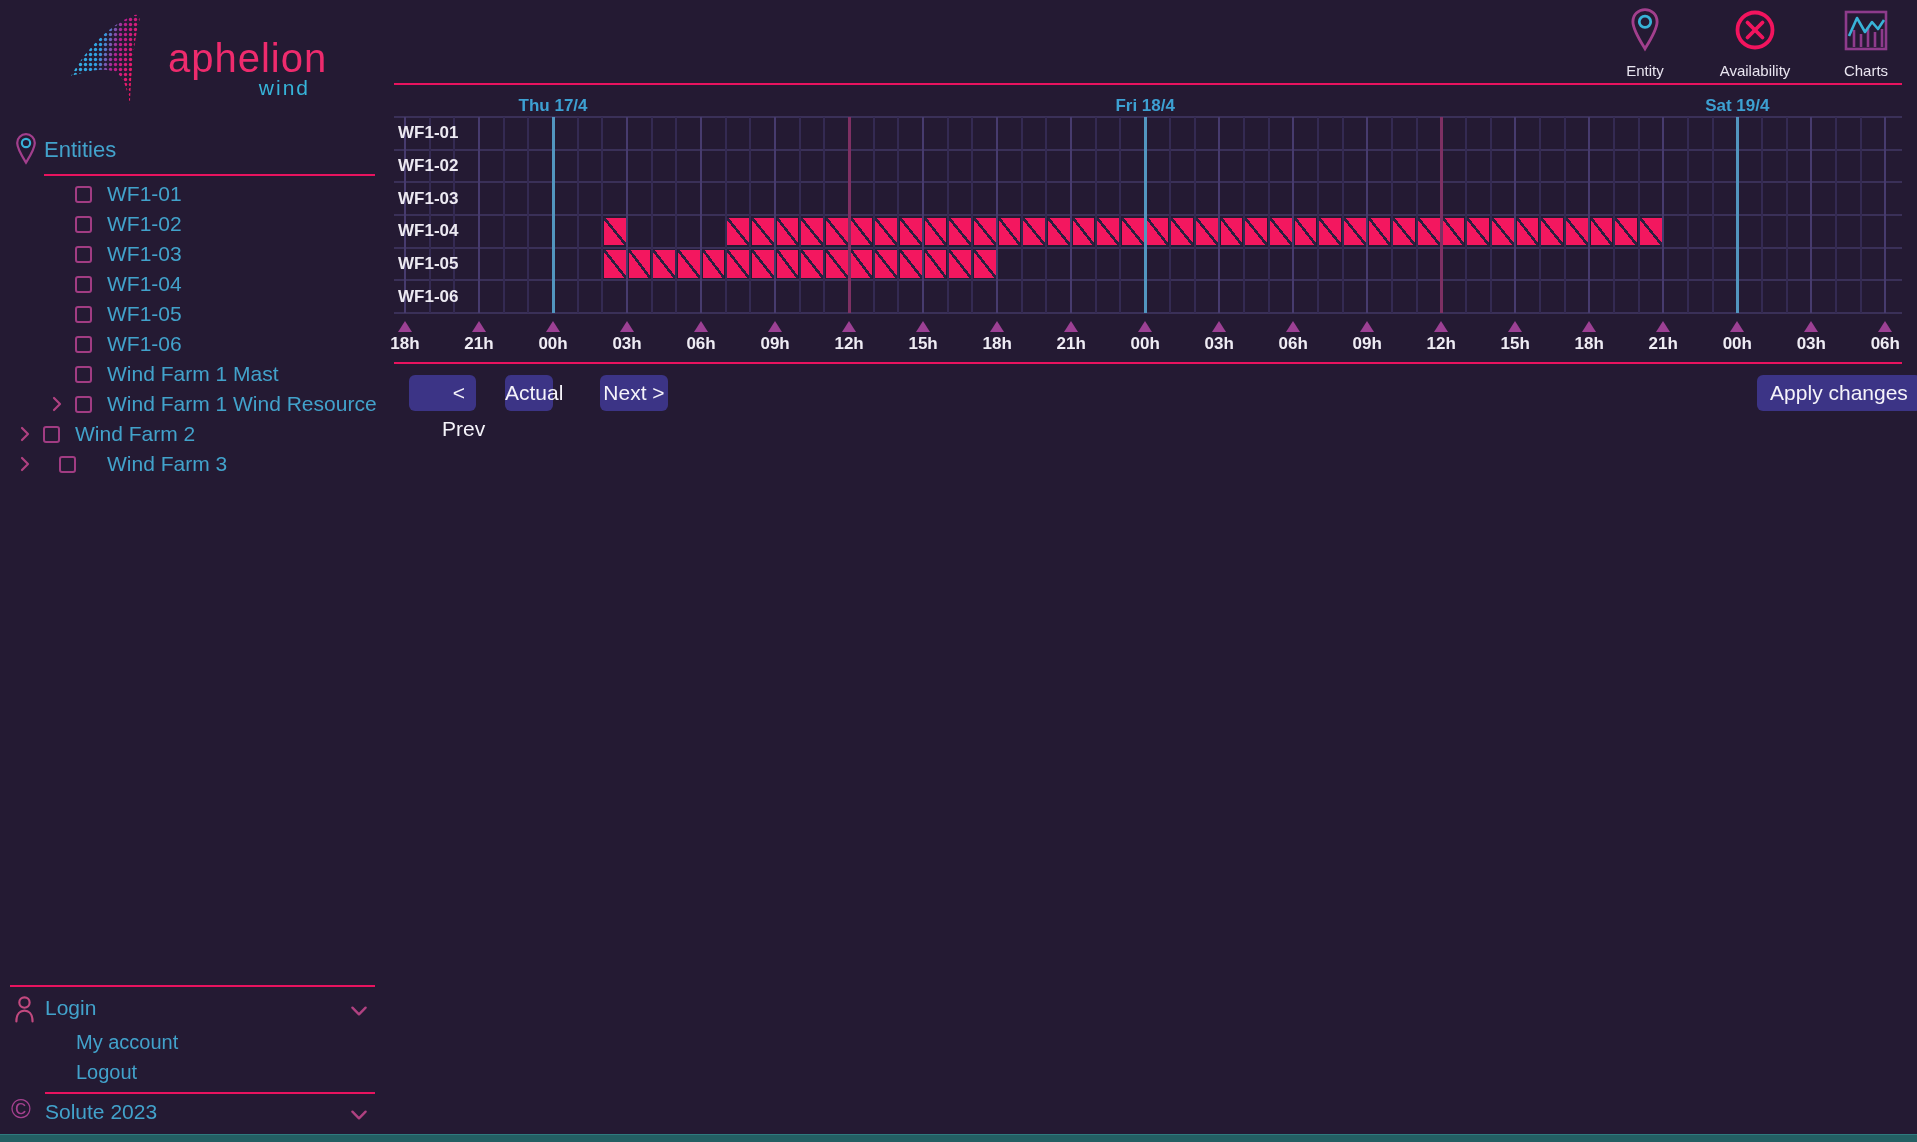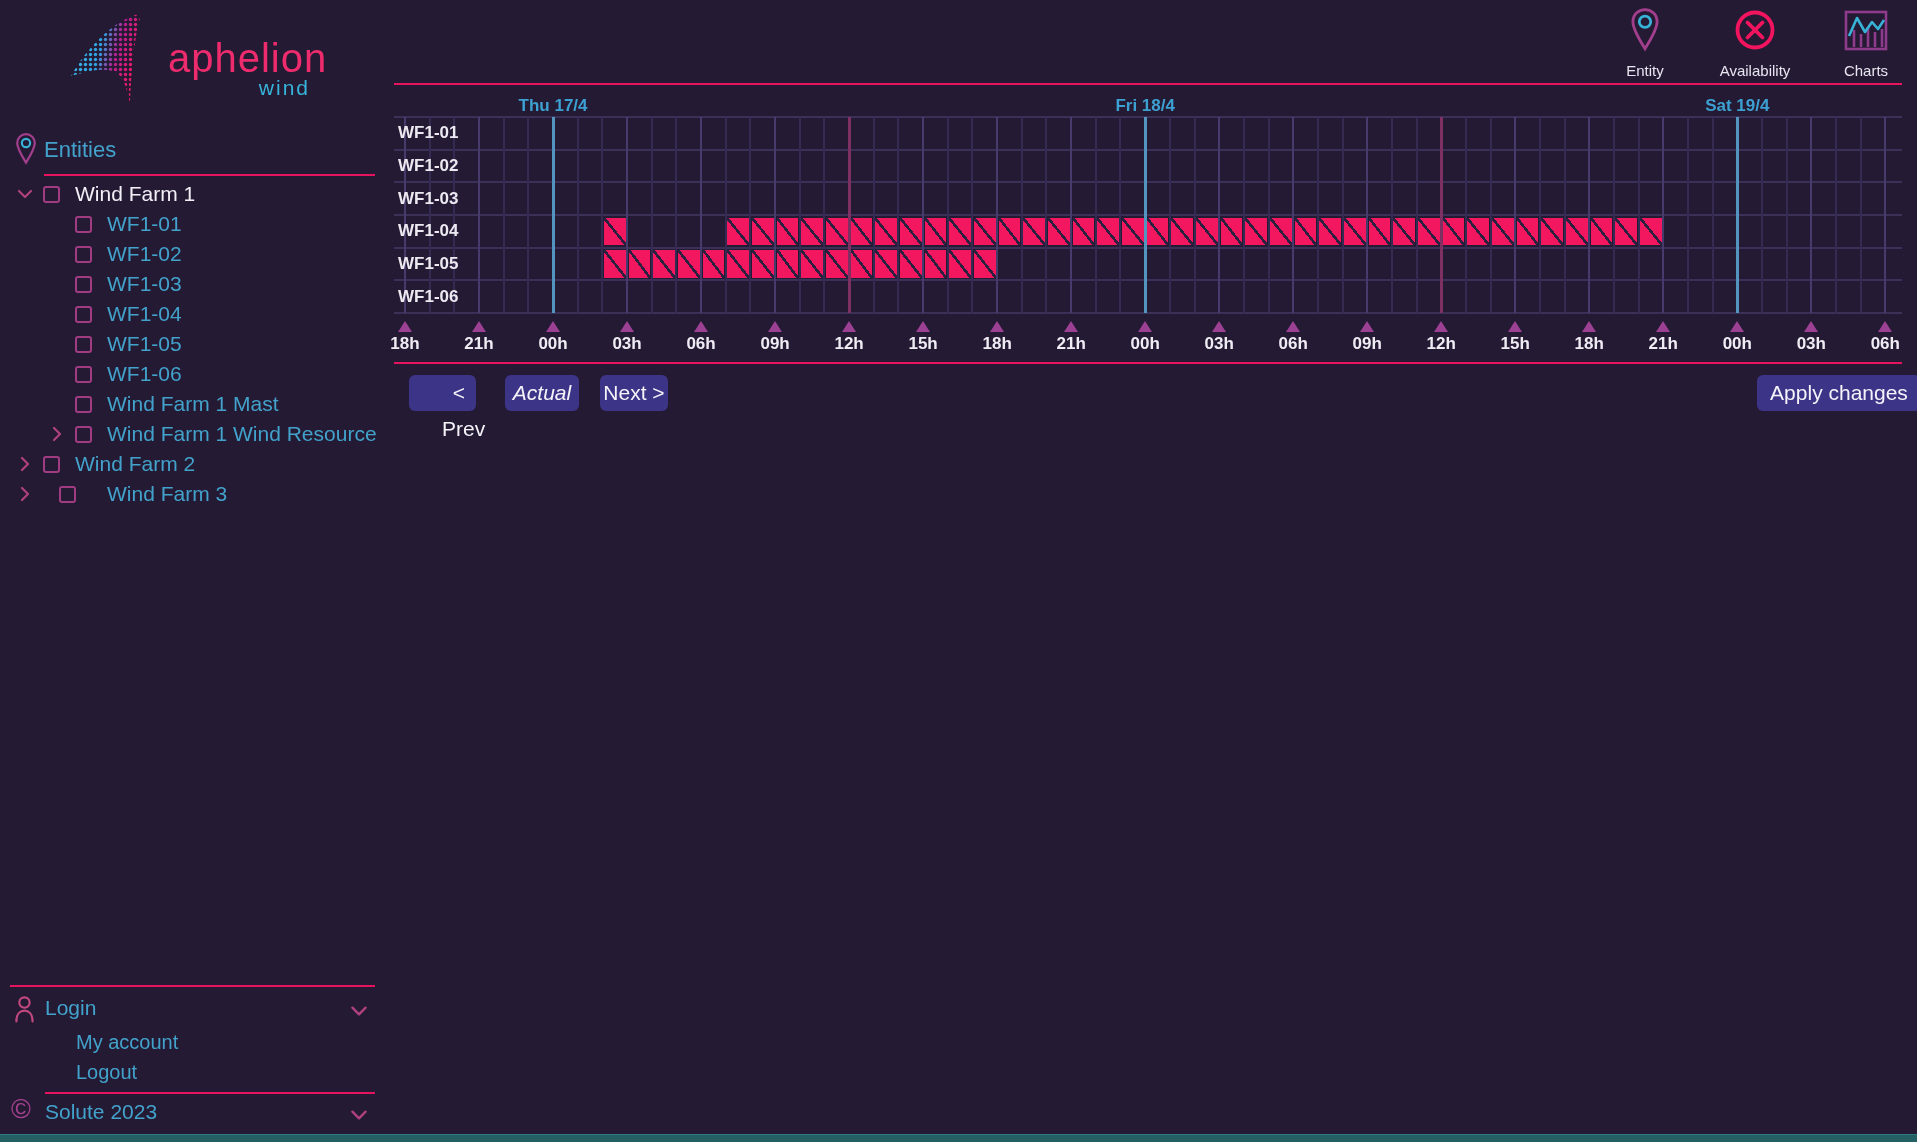--- a/index.html
+++ b/index.html
@@ -91,29 +91,20 @@
   <div class="abs" style="left:14px;top:133px;">
     <svg width="24" height="32" viewBox="0 0 28 40">
       <path d="M14 37 C 9 29 3 19.5 3 12.5 C 3 6.1 7.9 1.5 14 1.5 C 20.1 1.5 25 6.1 25 12.5 C 25 19.5 19 29 14 37 Z" stroke="#a23f8d" stroke-width="2.8" fill="none"></path>
       <circle cx="14" cy="12.5" r="5.2" stroke="#38b3d8" stroke-width="2.6" fill="none"></circle>
     </svg>
   </div>
   <div class="entities-title">Entities</div>
   <div class="pink-line" style="left:44px;top:174px;width:331px;"></div>
 
   <div id="entity-tree">
-      <div class="tree-row" style="padding-left: 14px;">
-        <div class="chev-slot">
-          <svg width="20" height="20" viewBox="0 0 20 20">
-            <polyline points="4,7 10,13 16,7"></polyline>
-          </svg>
-        </div>
-        <div class="checkbox"></div>
-        <div class="tree-label em">Wind Farm 1</div>
-      </div>
       <div class="tree-row" style="padding-left: 46px;">
         <div class="chev-slot"></div>
         <div class="checkbox"></div>
         <div class="tree-label">WF1-01</div>
       </div>
       <div class="tree-row" style="padding-left: 46px;">
         <div class="chev-slot"></div>
         <div class="checkbox"></div>
         <div class="tree-label">WF1-02</div>
       </div>
@@ -404,17 +395,17 @@
     <div class="tick-label" style="left: 1663.27px; top: 334px;">21h</div>
     <div class="tick-tri" style="left: 1737.29px; top: 321px;"></div>
     <div class="tick-label" style="left: 1737.29px; top: 334px;">00h</div>
     <div class="tick-tri" style="left: 1811.3px; top: 321px;"></div>
     <div class="tick-label" style="left: 1811.3px; top: 334px;">03h</div>
     <div class="tick-tri" style="left: 1885.32px; top: 321px;"></div>
     <div class="tick-label" style="left: 1885.32px; top: 334px;">06h</div>
   </div>
 
 <button class="btn" style="left:409px;width:67px;padding-left:33px;">&lt; Prev</button>
-<button class="btn" style="left:505px;width:74px;font-style:italic;">Actual</button>
+<button class="btn" style="left:505px;width:48px;">Actual</button>
 <button class="btn" style="left:600px;width:68px;">Next &gt;</button>
 <button class="btn" style="left:1757px;width:164px;">Apply changes</button>
 
 <div class="bottom-bar"></div>
 
 </body></html>

